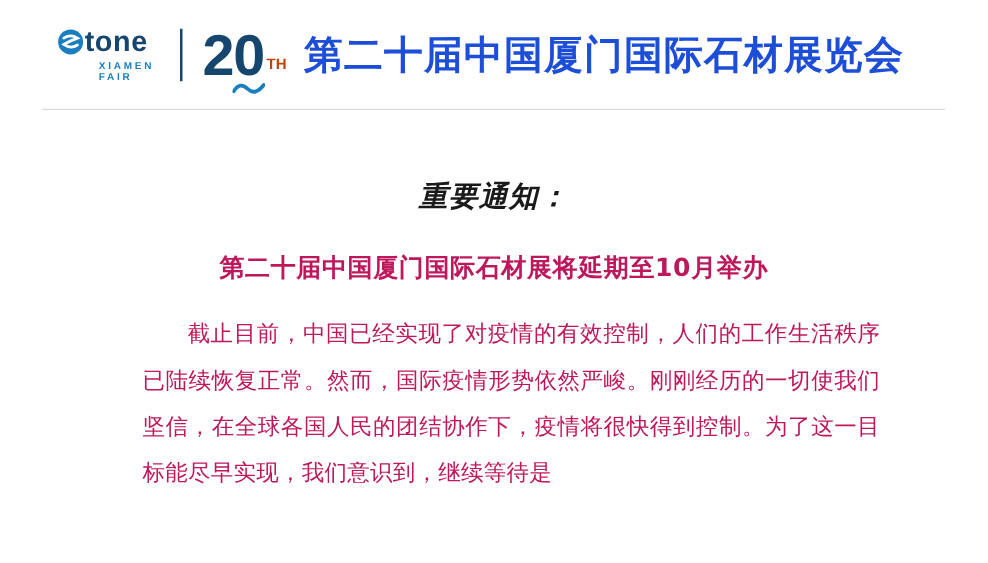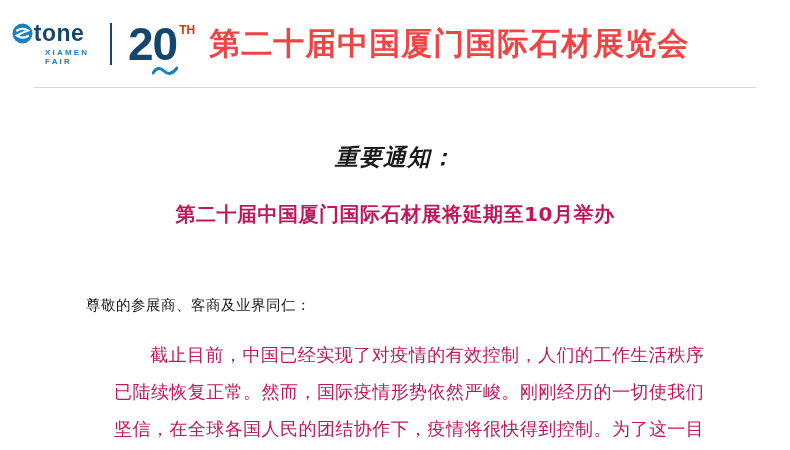--- a/index.html
+++ b/index.html
@@ -21,20 +21,21 @@
     box-sizing: border-box;
   }
 
   
   .header {
     position: relative;
     height: 88px;
     background: #ffffff;
     display: flex;
     align-items: center;
+    padding-left: 34px;
     box-sizing: border-box;
   }
   .header::after {
     content: "";
     position: absolute;
     left: 34px;
     right: 34px;
     bottom: 0;
     height: 1px;
     background: #d9d9d9;
@@ -79,21 +80,21 @@
   .divider-v {
     width: 2px;
     height: 42px;
     background: #16456e;
     margin: 0 16px 0 14px;
   }
 
   
   .anniv {
     display: flex;
-    align-items: flex-start;
+    align-items: flex-end;
     margin-right: 14px;
   }
   .anniv-num {
     font-family: "Liberation Sans", sans-serif;
     font-weight: bold;
     font-size: 46px;
     line-height: 0.92;
     color: #16456e;
     letter-spacing: -1px;
     position: relative;
@@ -116,21 +117,21 @@
     font-size: 12px;
     font-weight: bold;
     color: #c2410c;
     margin: 0 0 7px 2px;
   }
 
   .header-title {
     font-family: "DejaVu Sans", "Liberation Sans", sans-serif;
     font-size: 31px;
     font-weight: bold;
-    color: #ef4444;
+    color: #1d4ed8;
     letter-spacing: 1px;
     white-space: nowrap;
   }
 
   
   .content {
     padding: 0 86px;
     box-sizing: border-box;
   }
   .notice-title {
@@ -203,17 +204,16 @@
       </div>
       <div class="anniv-th">TH</div>
     </div>
 
     <div class="header-title">第二十届中国厦门国际石材展览会</div>
   </div>
 
   <div class="content">
     <div class="notice-title">重要通知：</div>
     <div class="notice-subtitle">第二十届中国厦门国际石材展将延期至10月举办</div>
-    <div class="salutation">尊敬的参展商、客商及业界同仁：</div>
     <div class="body-para">截止目前，中国已经实现了对疫情的有效控制，人们的工作生活秩序已陆续恢复正常。然而，国际疫情形势依然严峻。刚刚经历的一切使我们坚信，在全球各国人民的团结协作下，疫情将很快得到控制。为了这一目标能尽早实现，我们意识到，继续等待是</div>
   </div>
 
 </div>
 
 </body></html>

